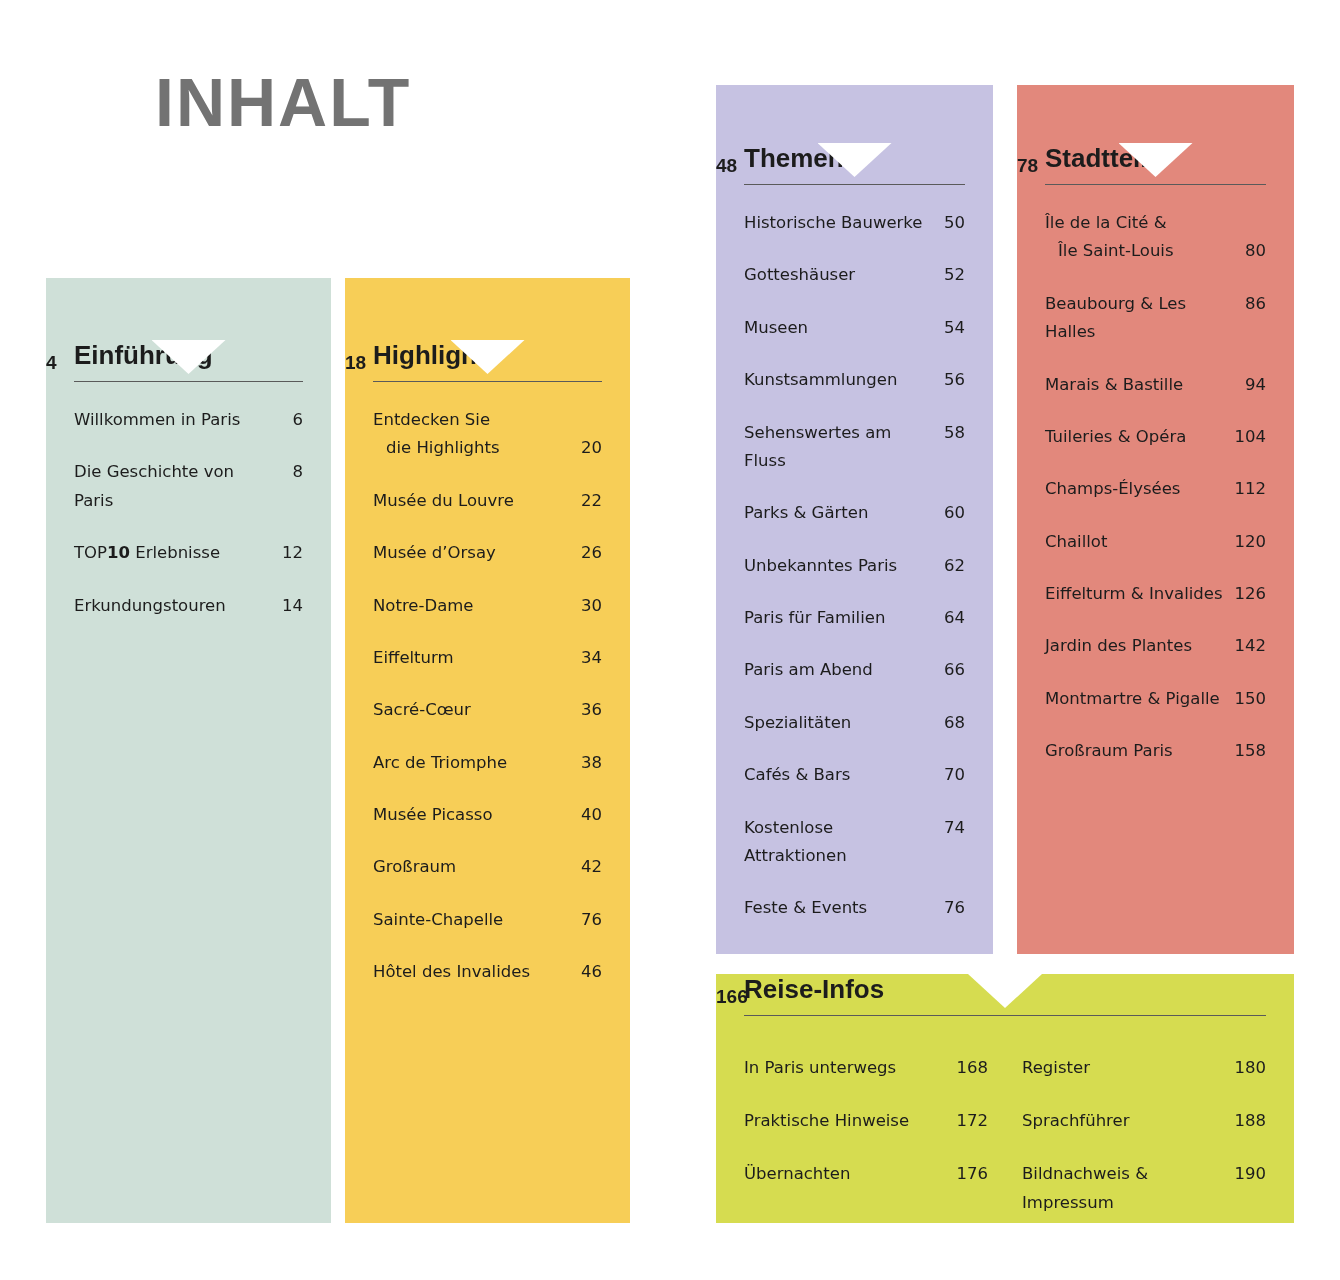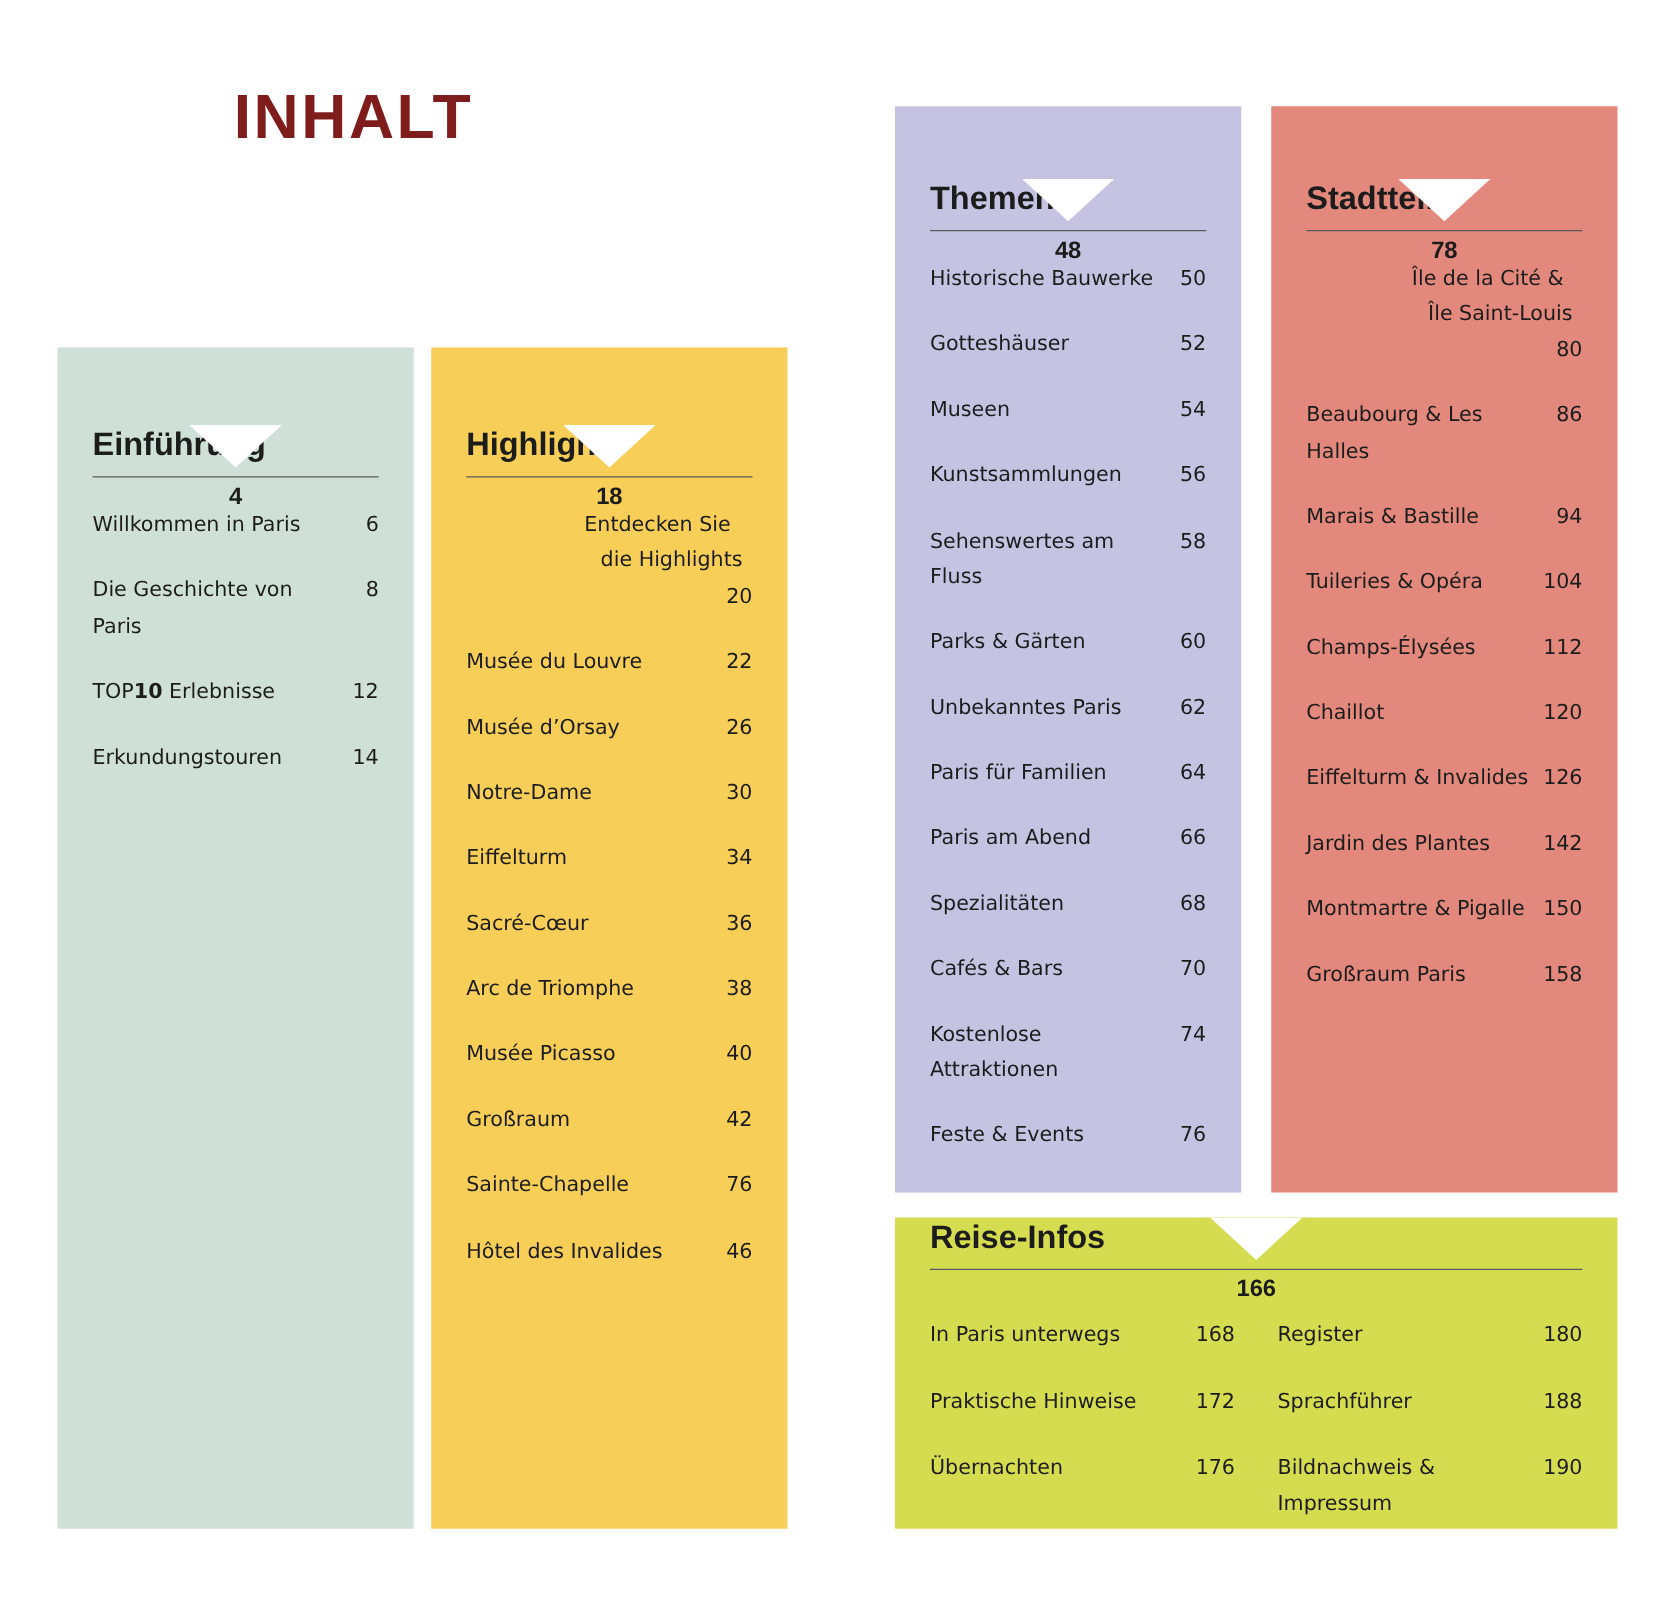--- a/index.html
+++ b/index.html
@@ -16,52 +16,50 @@
     overflow: hidden;
   }
 
   
   .page-title {
     position: absolute;
     left: 155px;
     top: 68px;
     font-family: "Liberation Sans", sans-serif;
     font-weight: bold;
-    font-size: 50px;
+    font-size: 68px;
     letter-spacing: 2px;
-    color: #7f1d1d;
+    color: #737373;
     line-height: 1;
-    margin-left: 32px;
   }
 
   
   .col {
     position: absolute;
     box-sizing: border-box;
   }
   .col-body {
     position: relative;
     width: 100%;
     height: 100%;
     padding: 0;
   }
 
   
   .notch-num {
     position: absolute;
     top: 12px;
     left: 0;
     width: 100%;
-    text-align: center;
+    text-align: left;
     font-family: "Liberation Sans", sans-serif;
     font-weight: bold;
     font-size: 19px;
     color: #1c1c1c;
     z-index: 3;
-    margin-top: 35px;
   }
   .notch {
     position: absolute;
     top: 0;
     left: 50%;
     transform: translateX(-50%);
     width: 74px;
     height: 34px;
     background: #ffffff;
     clip-path: polygon(0 0, 100% 0, 50% 100%);
@@ -85,21 +83,21 @@
     display: flex;
     align-items: baseline;
     font-size: 16.5px;
     line-height: 1.72;
     color: #1c1c1c;
     margin-top: 24px;
   }
   .entry .label { flex: 1 1 auto; padding-right: 8px; }
   .entry .page  { flex: 0 0 auto; text-align: right; min-width: 26px; }
   .entry .label .cont { display: block; padding-left: 13px; }
-  .entry.two-line { align-items: flex-end; flex-direction: column; }
+  .entry.two-line { align-items: flex-end; }
 
   
   #col-einfuehrung {
     left: 46px; top: 278px; width: 285px; height: 945px;
     background: #cfe0d8;
   }
   #col-highlights {
     left: 345px; top: 278px; width: 285px; height: 945px;
     background: #f7ce57;
   }

